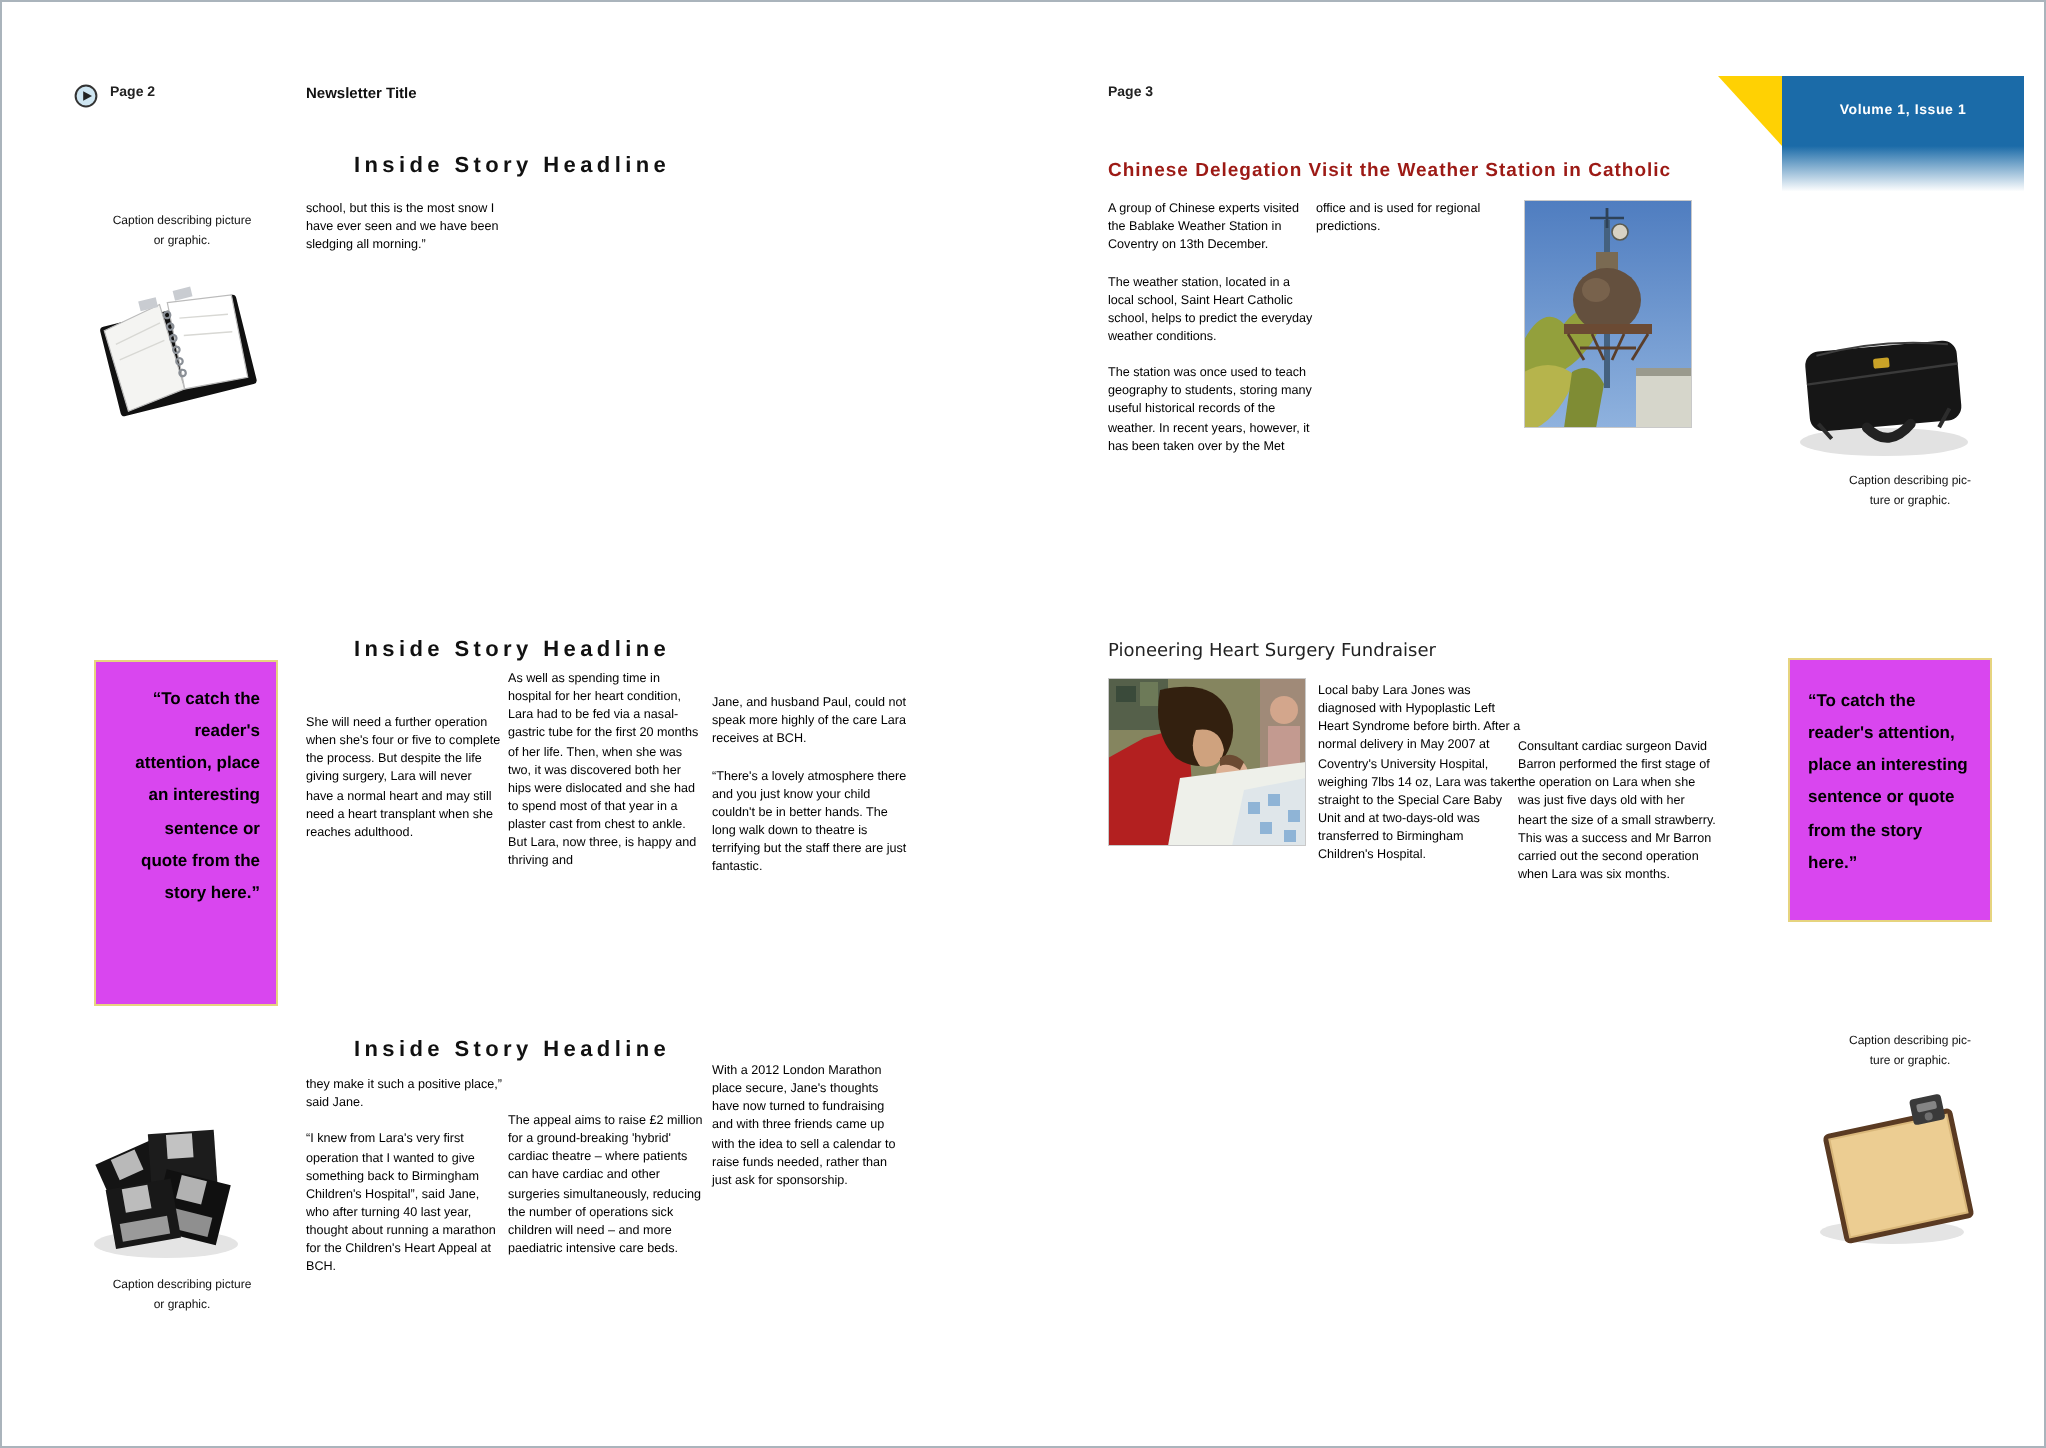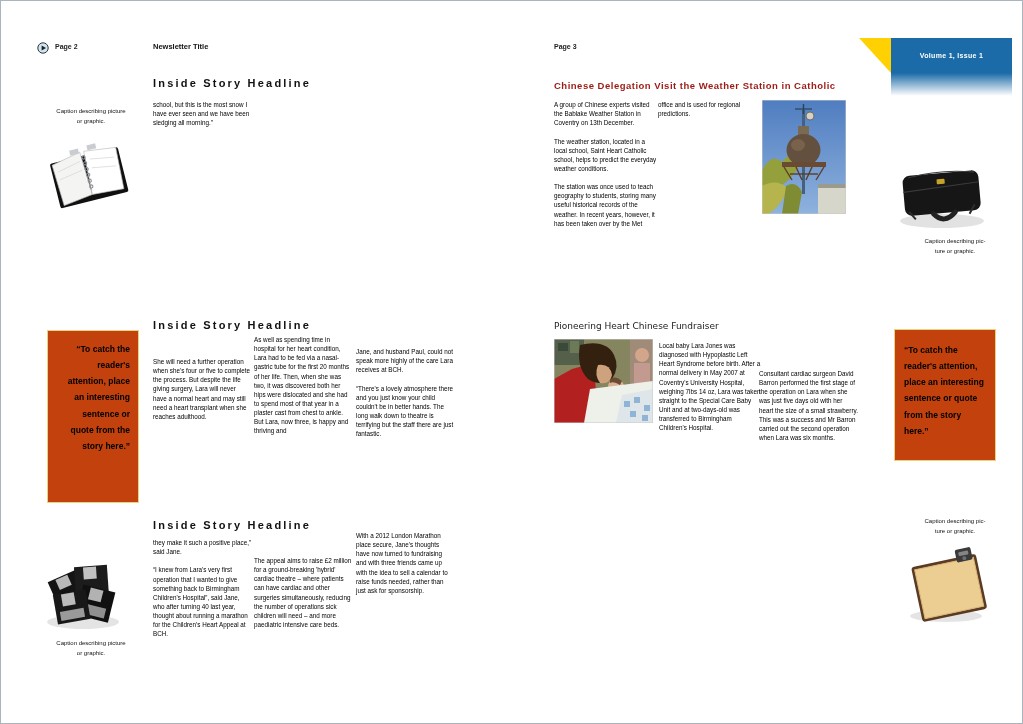--- a/index.html
+++ b/index.html
@@ -2,26 +2,26 @@
 <html><head>
 <meta charset="utf-8">
 <style>
   html,body{margin:0;padding:0;background:#fff;}
   .sheet{position:relative;width:1023px;height:724px;background:#fff;
          border:1px solid #aab4bc;box-sizing:border-box;overflow:hidden;
          font-family:"Liberation Sans",sans-serif;color:#000;}
   .abs{position:absolute;}
   .pagehdr{font-size:7px;font-weight:bold;color:#222;}
   .nl-title{font-size:7.5px;font-weight:bold;color:#111;}
-  .story-hl{font-size:11px;font-weight:bold;letter-spacing:2.2px;color:#111;white-space:nowrap;}
+  .story-hl{font-size:11px;font-weight:bold;letter-spacing:2.2px;color:#111;white-space:nowrap;margin-left:24px;}
   .weather-hl{font-size:9.5px;font-weight:bold;letter-spacing:0.5px;color:#9c1a15;white-space:nowrap;}
   .heart-hl{font-family:"DejaVu Sans",sans-serif;font-size:9px;font-weight:normal;color:#222;white-space:nowrap;}
   .col{font-size:6.3px;line-height:1.45;white-space:pre-line;color:#000;}
   .caption{font-size:6px;line-height:1.65;text-align:center;white-space:pre-line;color:#111;}
-  .pquote{box-sizing:border-box;border:1.5px solid #e6d47f;background:#c2410c;
+  .pquote{box-sizing:border-box;border:1.5px solid #e6d47f;background:#d946ef;
           font-size:8.5px;font-weight:bold;line-height:1.9;white-space:pre-line;}
   .pq-left{text-align:right;padding:10px 8px 8px 10px;}
   .pq-right{text-align:left;padding:12px 8px 8px 9px;}
   .banner-yellow{width:32px;height:35px;background:#ffd103;
                  clip-path:polygon(0 0,100% 0,100% 100%);}
   .banner-blue{width:121px;height:35px;background:#1b6ba8;display:flex;
                align-items:center;justify-content:center;}
   .banner-blue span{color:#fff;font-size:7px;font-weight:bold;letter-spacing:0.3px;}
   .banner-fade{width:121px;height:24px;
                background:linear-gradient(to bottom,#1b6ba8 0%,rgba(27,107,168,0) 95%);}
@@ -161,21 +161,21 @@
       <path d="M10,30 L86,26" stroke="#3a3a3a" stroke-width="1.2" fill="none"></path>
       <rect x="44" y="20" width="8" height="5" rx="1" fill="#c9a227"></rect>
       <path d="M38,54 q10,12 22,0" stroke="#222" stroke-width="5" fill="none" stroke-linecap="round"></path>
       <path d="M14,50 L20,58 M80,48 L74,57" stroke="#2c2c2c" stroke-width="2"></path>
       <path d="M16,16 Q48,10 82,16" stroke="#3f3f3f" stroke-width="1" fill="none"></path>
     </g>
   </svg>
   <div class="abs caption" style="left:898px;top:236px;width:112px">Caption describing pic-
 ture or graphic.</div>
 
-  <div class="abs heart-hl" style="left:553px;top:320px">Pioneering Heart Chinese Fundraiser</div>
+  <div class="abs heart-hl" style="left:553px;top:320px">Pioneering Heart Surgery Fundraiser</div>
 
   <svg class="abs photo" style="left:553px;top:338px" width="99" height="84" viewBox="0 0 99 84">
     <rect x="0" y="0" width="99" height="84" fill="#85855f"></rect>
     <rect x="0" y="0" width="30" height="26" fill="#55604a"></rect>
     <rect x="4" y="4" width="10" height="8" fill="#3a4a3a"></rect>
     <rect x="16" y="2" width="9" height="12" fill="#6d7a58"></rect>
     <rect x="76" y="0" width="23" height="50" fill="#a08a78"></rect>
     <circle cx="88" cy="16" r="7" fill="#d3a68c"></circle>
     <rect x="80" y="24" width="16" height="22" fill="#c39a90"></rect>
     <path d="M18,30 L40,24 L44,84 L0,84 L0,40 Z" fill="#b32020"></path>

